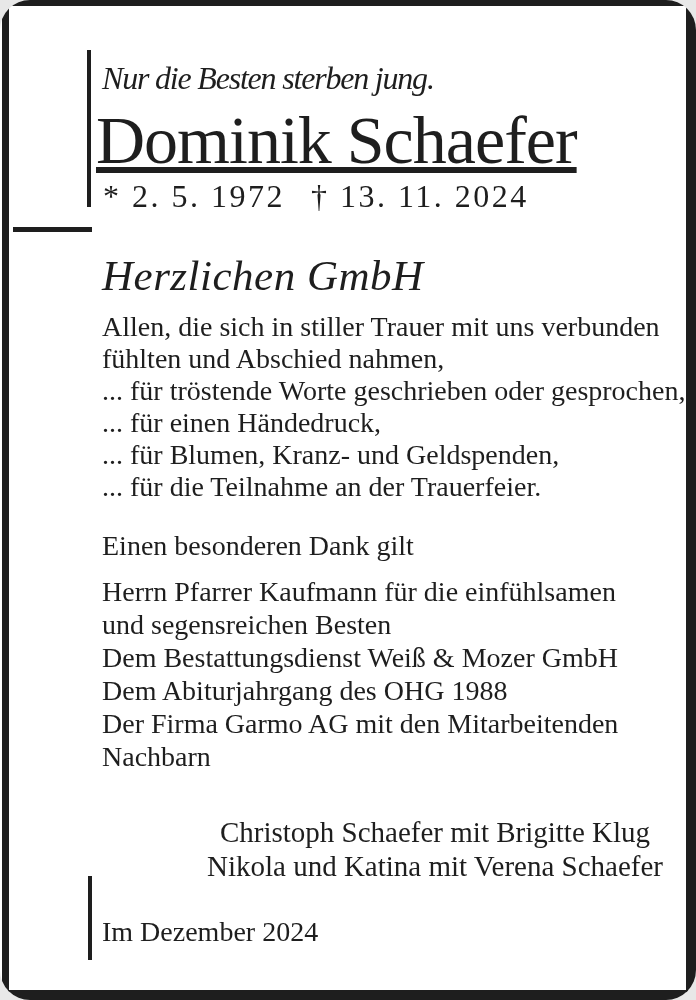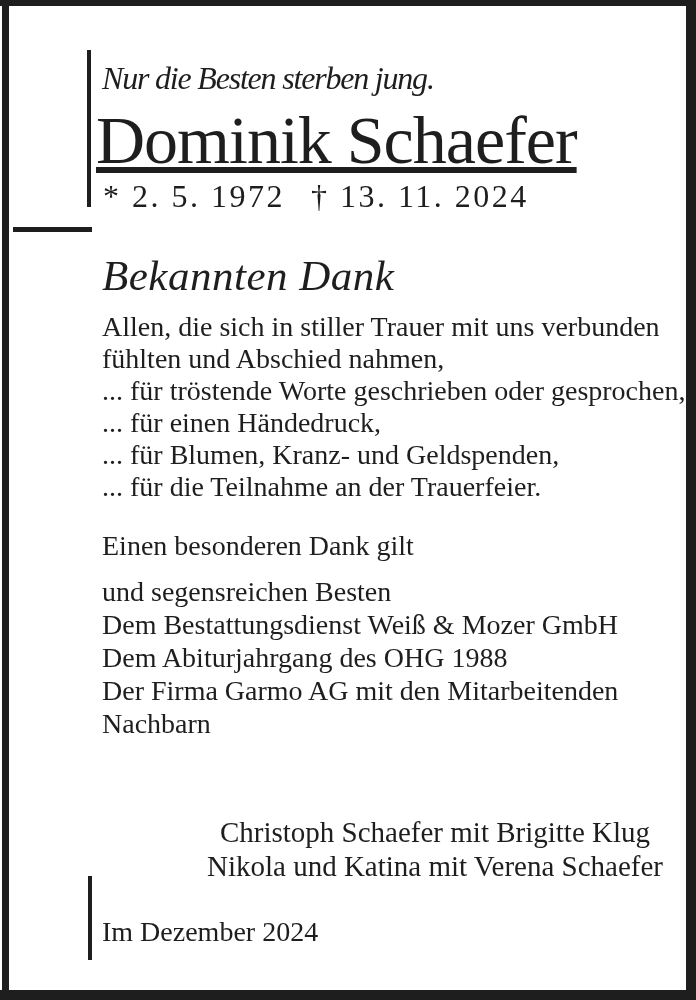--- a/index.html
+++ b/index.html
@@ -9,20 +9,21 @@
   }
   html,body{margin:0;padding:0;background:#e8e8e8;}
   .page{
     position:relative;
     width:696px;height:1000px;
     background:var(--background);
     overflow:hidden;
     font-family:"Liberation Serif","DejaVu Serif",serif;
     color:var(--ink);
     margin:0 auto;
+    border-radius:30px;
   }
   
   .bar{position:absolute;background:var(--frame);}
   .bar-top{left:0;top:0;width:696px;height:6px;}
   .bar-left{left:2px;top:0;width:7px;height:1000px;}
   .bar-right{left:686px;top:0;width:10px;height:1000px;}
   .bar-bottom{left:0;top:990px;width:696px;height:10px;}
   
   .rule{position:absolute;background:var(--ink);}
   .rule-header{left:87px;top:50px;width:4px;height:157px;}
@@ -73,33 +74,34 @@
   <div class="rule rule-header"></div>
   <div class="rule rule-dash"></div>
   <div class="rule rule-footer"></div>
 
   <div class="txt motto">Nur die Besten sterben jung.</div>
   <h1 class="txt name">Dominik Schaefer</h1>
   <div class="txt dates">
     <span class="birth">* 2. 5. 1972</span><span class="death">† 13. 11. 2024</span>
   </div>
 
-  <div class="txt thanks-heading">Bekannten Dank</div>
+  <div class="txt thanks-heading">Herzlichen GmbH</div>
 
   <div class="txt special-intro">Einen besonderen Dank gilt</div>
 
   <div class="txt intro-para">
     <div>Allen, die sich in stiller Trauer mit uns verbunden</div>
     <div>fühlten und Abschied nahmen,</div>
     <div>... für tröstende Worte geschrieben oder gesprochen,</div>
     <div>... für einen Händedruck,</div>
     <div>... für Blumen, Kranz- und Geldspenden,</div>
     <div>... für die Teilnahme an der Trauerfeier.</div>
   </div>
   <div class="txt special-para">
+    <div>Herrn Pfarrer Kaufmann für die einfühlsamen</div>
     <div>und segensreichen Besten</div>
     <div>Dem Bestattungsdienst Weiß &amp; Mozer GmbH</div>
     <div>Dem Abiturjahrgang des OHG 1988</div>
     <div>Der Firma Garmo AG mit den Mitarbeitenden</div>
     <div>Nachbarn</div>
   </div>
 
   <div class="txt signature">
     <div>Christoph Schaefer mit Brigitte Klug</div>
     <div>Nikola und Katina mit Verena Schaefer</div>

